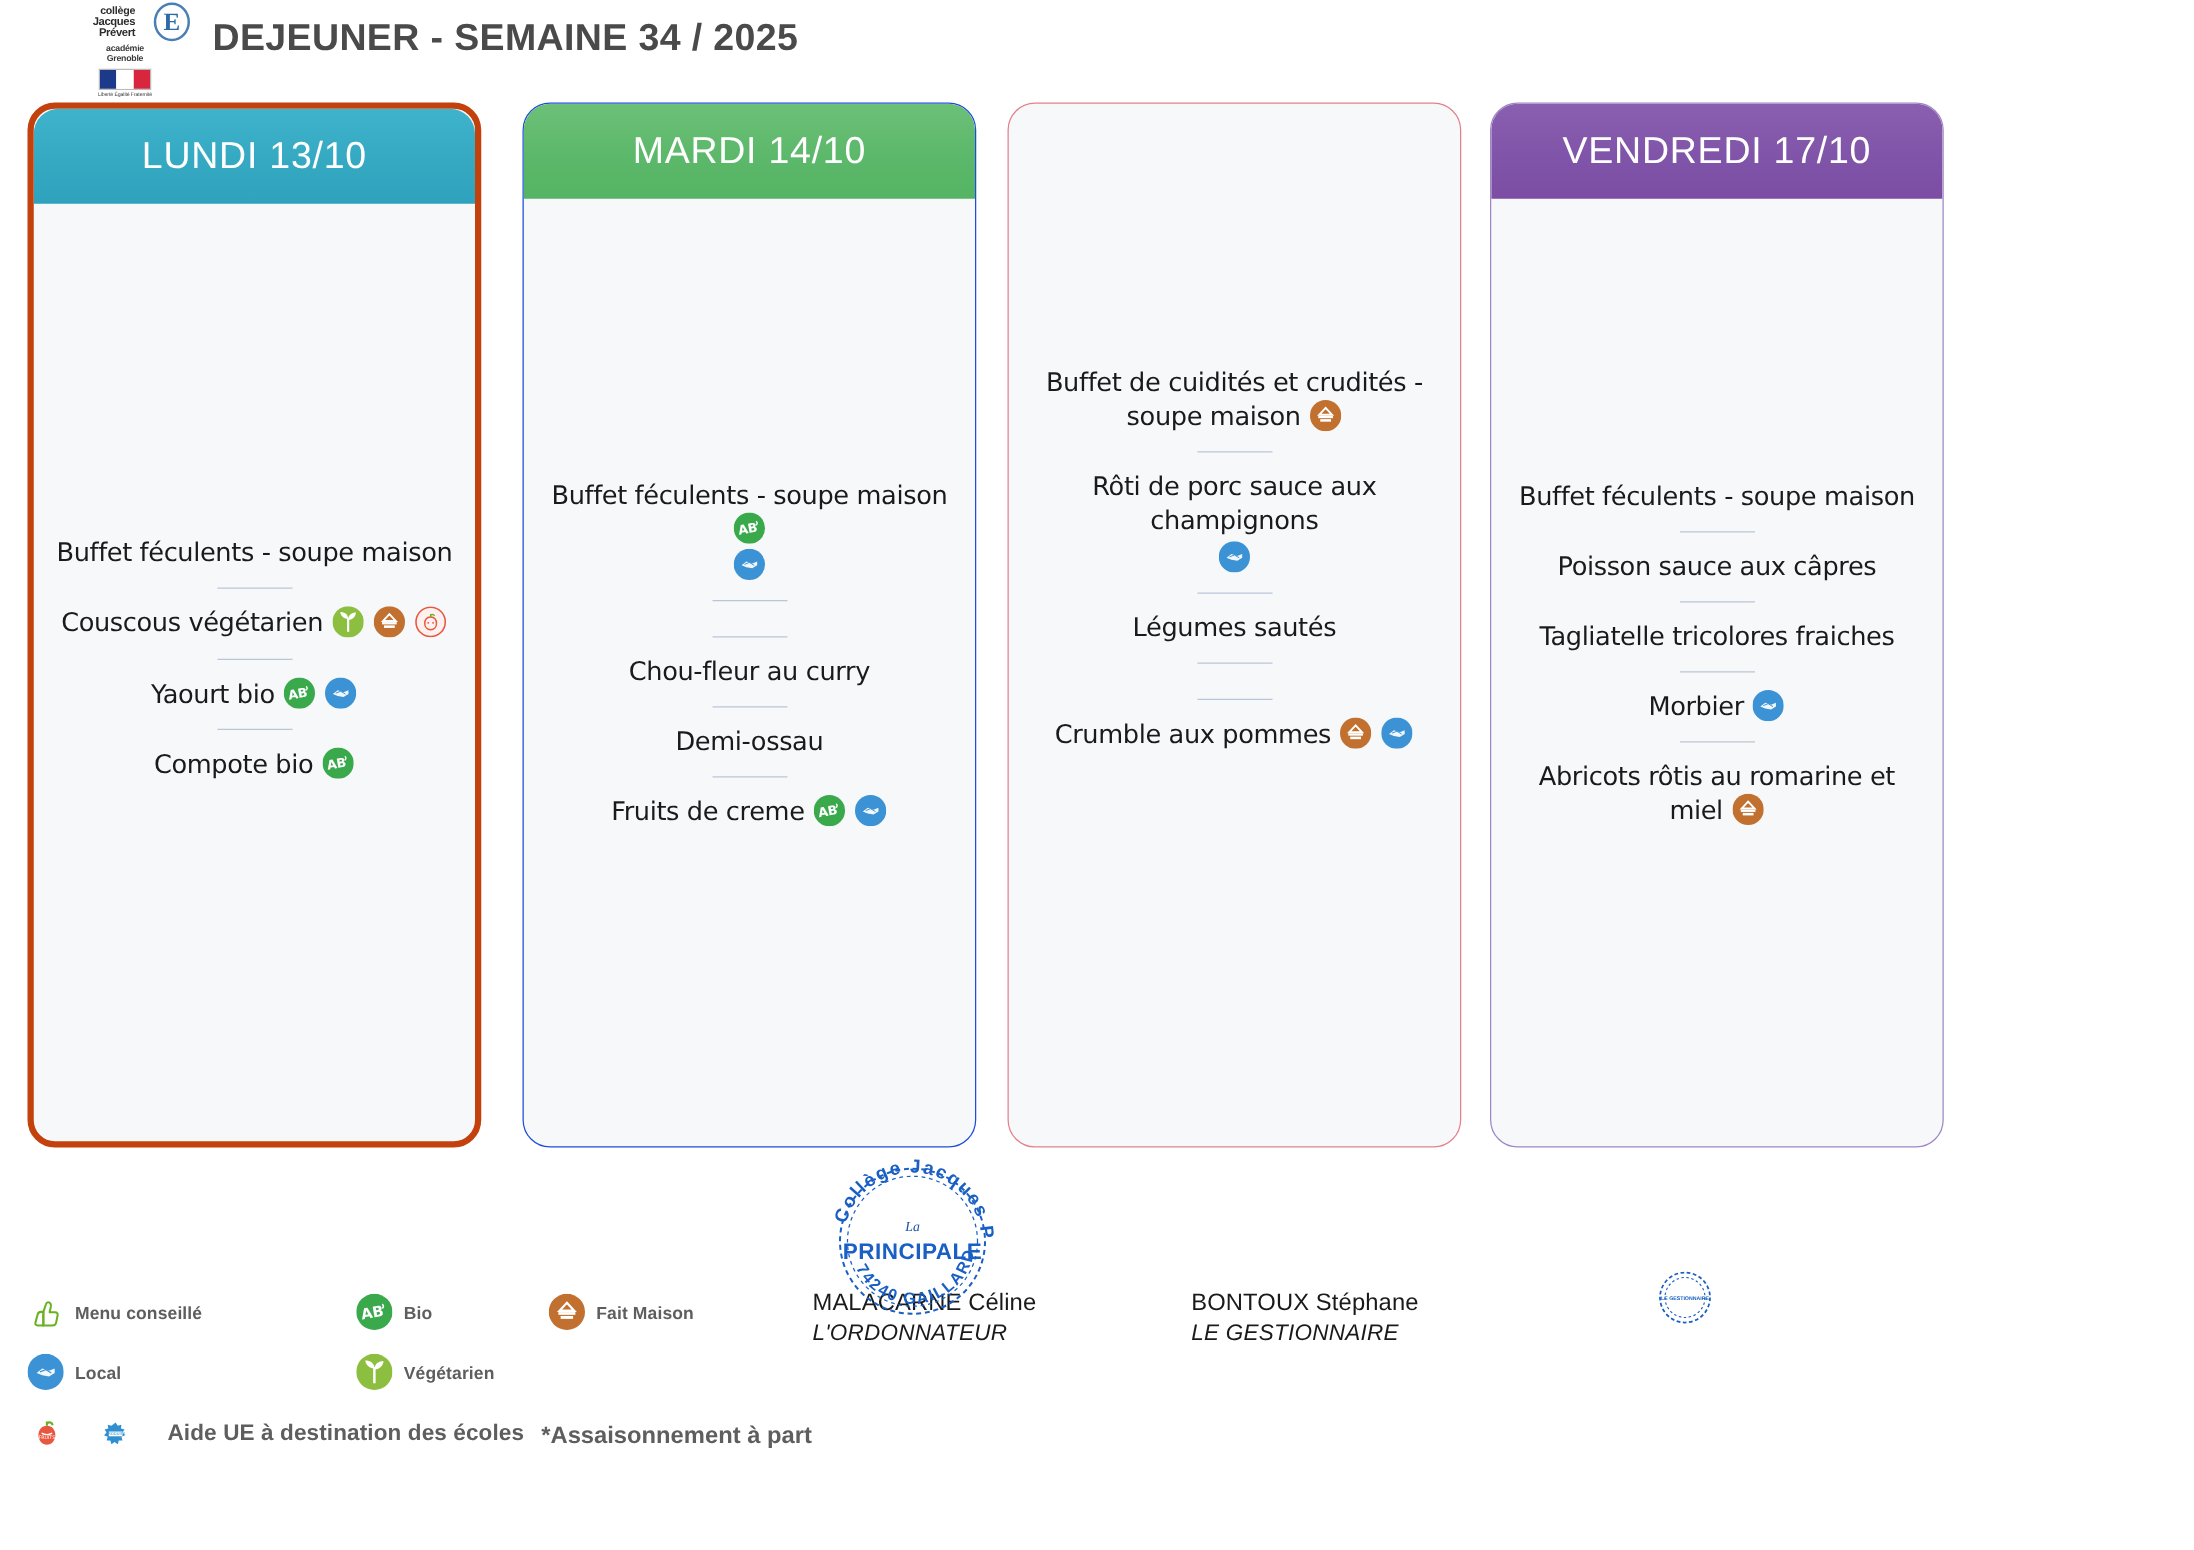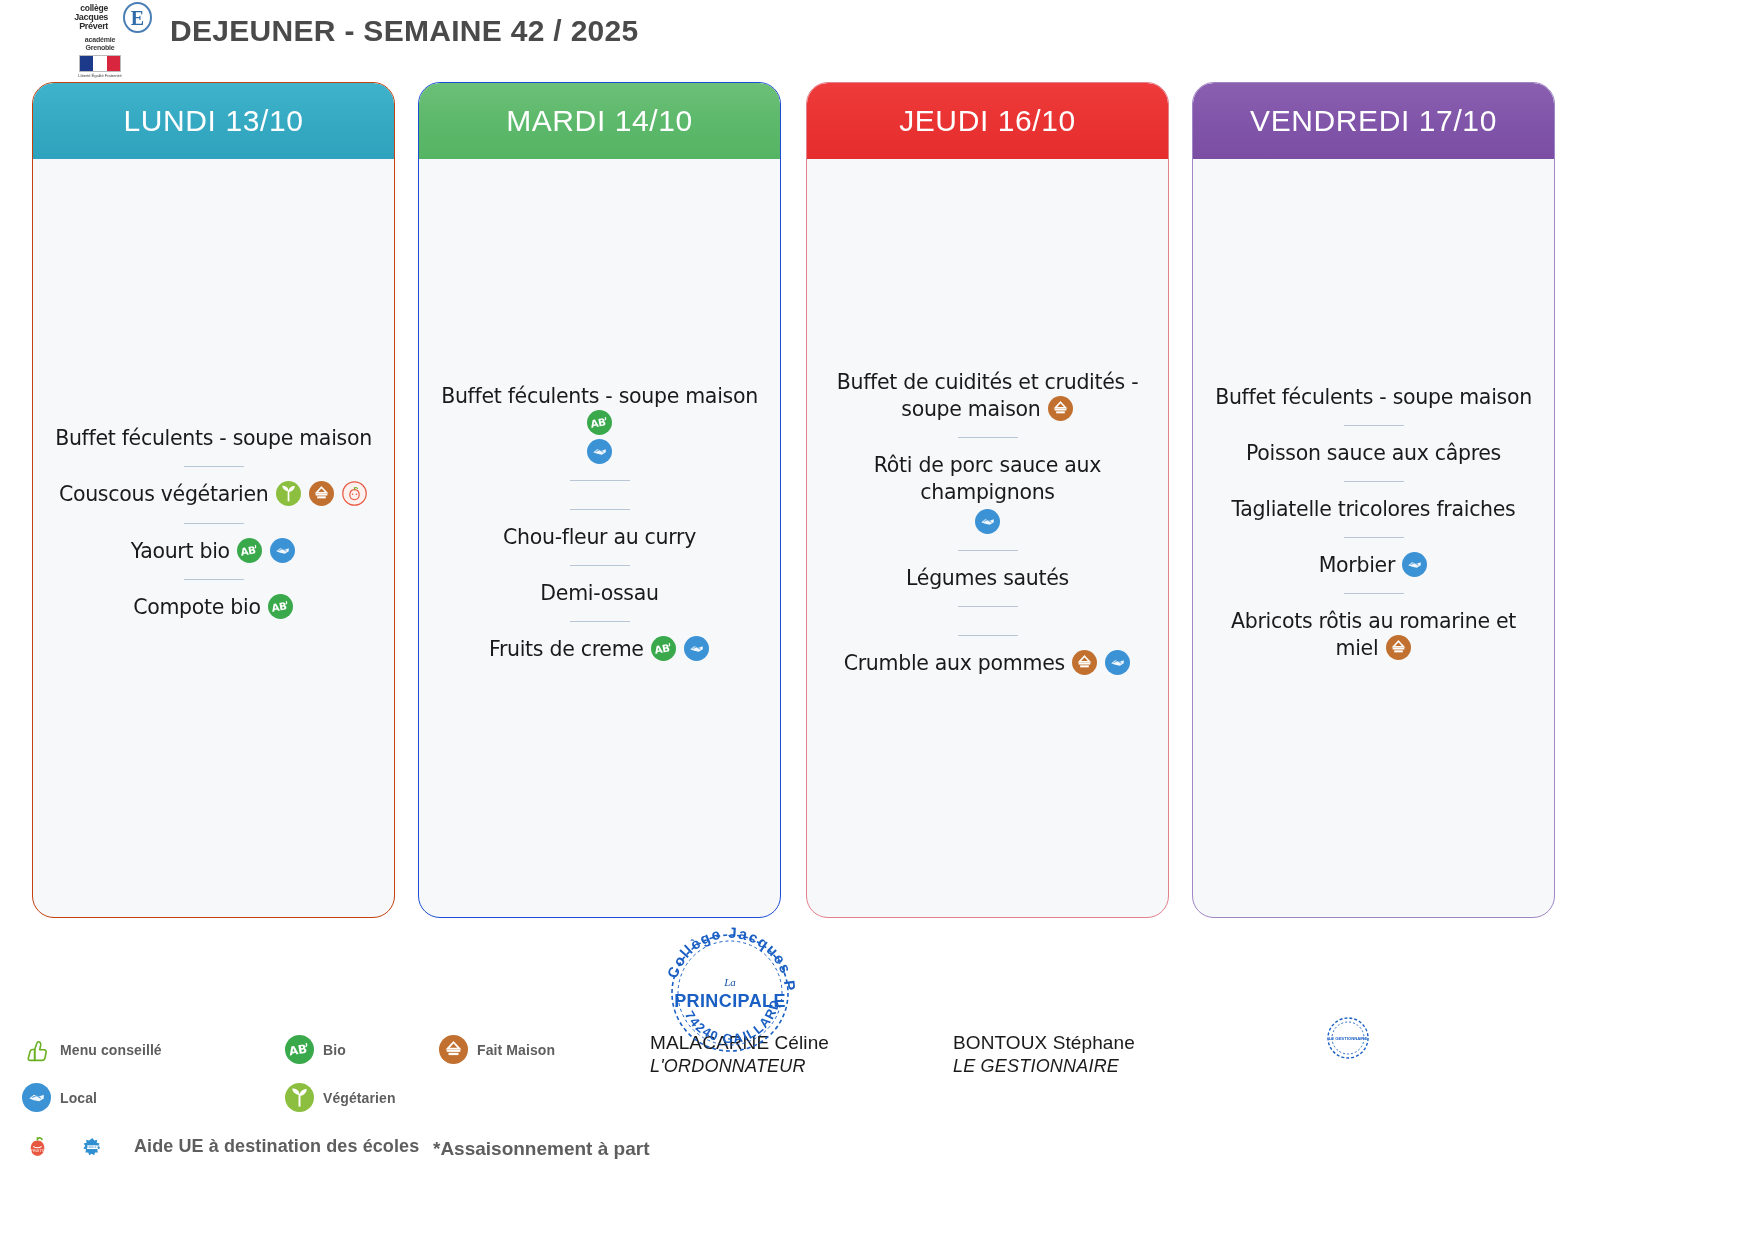--- a/index.html
+++ b/index.html
@@ -114,21 +114,21 @@
   .day-col {
     position: absolute;
     top: 0;
     width: 363px;
     height: 836px;
     border-radius: 22px;
     background: #f6f8fa;
     box-sizing: border-box;
     overflow: hidden;
   }
-  .day-col.c0 { left: 32px;   border: 1px solid #c2410c; }
+  .day-col.c0 { left: 22px;   border: 5px solid #c2410c; }
   .day-col.c1 { left: 418px;  border: 1px solid #1d4ed8; }
   .day-col.c2 { left: 806px;  border: 1px solid #e4808c; }
   .day-col.c3 { left: 1192px; border: 1px solid #9f86c4; }
 
   .day-head {
     height: 76px;
     display: flex;
     align-items: center;
     justify-content: center;
     color: #ffffff;
@@ -276,21 +276,21 @@
     </div>
     <div class="logo-flag-wrap">
       <span class="logo-flag">
           <i class="fl-b"></i>
           <i class="fl-w"></i>
           <i class="fl-r"></i>
         </span>
       <span class="logo-rf">Liberté Égalité Fraternité</span>
     </div>
   </div>
-  <div id="page-title">DEJEUNER - SEMAINE 42 / 2025</div>
+  <div id="page-title">DEJEUNER - SEMAINE 34 / 2025</div>
 </div>
 
 <div id="grid">
 
   <div class="day-col c0">
     <div class="day-head h0">LUNDI 13/10</div>
     <div class="day-body">
       <div class="dish"><span class="txt">Buffet féculents - soupe maison</span></div>
       <div class="sep"></div>
       <div class="dish"><span class="txt">Couscous végétarien</span>
@@ -369,21 +369,20 @@
         <span class="badge"><svg viewBox="0 0 32 32">
               <circle cx="16" cy="16" r="16" fill="#3b92d4"></circle>
               <path d="M8 17 L13 13 L19 15 L24 13 L24 17 L19 20 L13 19 Z" fill="#fff" opacity="0.92"></path>
               <path d="M11 16 L16 14 L21 17" stroke="#3b92d4" stroke-width="1" fill="none"></path>
             </svg></span>
       </div>
     </div>
   </div>
 
   <div class="day-col c2">
-    <div class="day-head h2">JEUDI 16/10</div>
     <div class="day-body">
       <div class="dish"><span class="txt">Buffet de cuidités et crudités - soupe maison</span>
         <span class="badge"><svg viewBox="0 0 32 32">
               <circle cx="16" cy="16" r="16" fill="#c1702f"></circle>
               <path d="M16 8 L22.5 15 L9.5 15 Z" fill="none" stroke="#fff" stroke-width="2"></path>
               <rect x="8.5" y="16.2" width="15" height="2.4" fill="#fff"></rect>
               <rect x="10.5" y="19.6" width="11" height="2.6" fill="#fff"></rect>
             </svg></span>
       </div>
       <div class="sep"></div>

